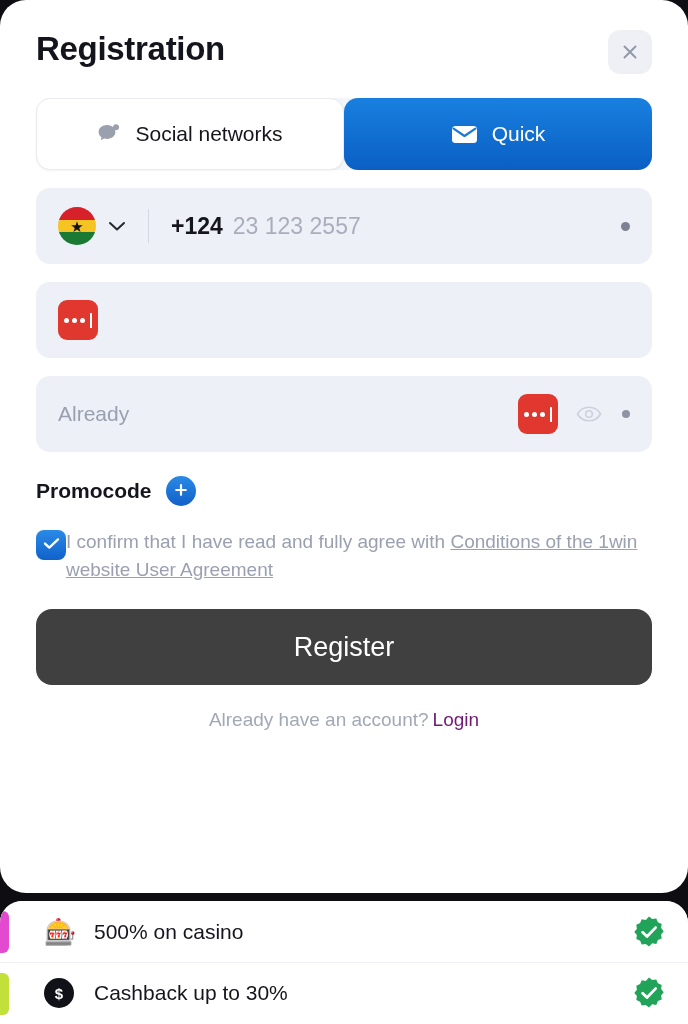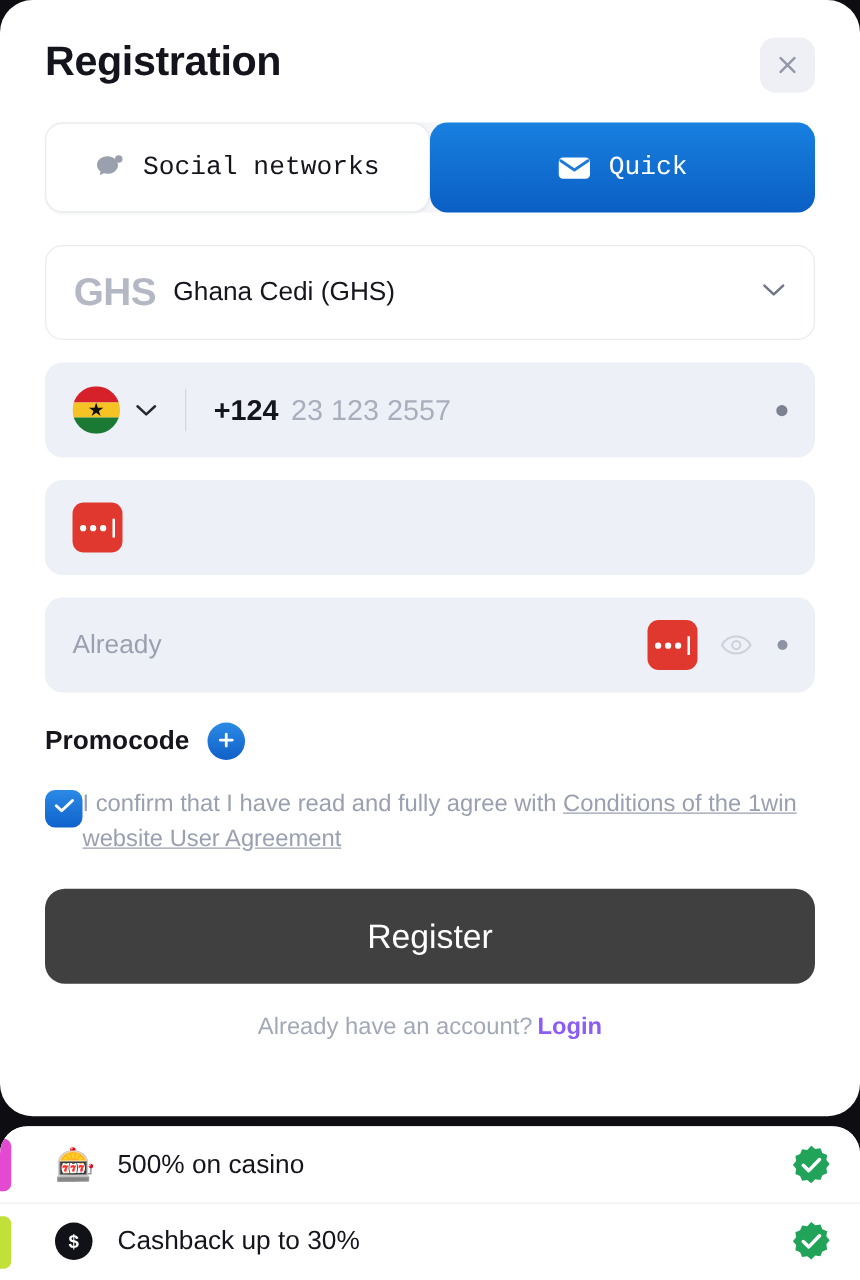--- a/index.html
+++ b/index.html
@@ -39,21 +39,21 @@
   .tabs {
     display: flex; margin: 24px 36px 0 36px;
     background: #f4f5f8; border-radius: 14px; height: 72px;
     padding: 0;
   }
   .tab {
     flex: 1 1 50%;
     display: flex; align-items: center; justify-content: center; gap: 14px;
     border-radius: 14px; cursor: pointer; font-size: 21px;
     border: none; background: transparent;
-    font-family: Liberation Mono, monospace;
+    font-family: Liberation Sans, sans-serif;
   }
   .tab-inactive {
     background: #ffffff; color: #15151d;
     border: 1px solid #e9ebf0;
     box-shadow: 0 1px 2px rgba(20,20,30,.05);
   }
   .tab-active {
     background: linear-gradient(180deg, #1880e0 0%, #0b5fc4 100%);
     color: #ffffff; font-weight: normal;
   }
@@ -142,21 +142,21 @@
   
   .register-btn {
     margin-top: 26px; width: 100%; height: 76px; border: none; border-radius: 16px;
     background: #404040; color: #ffffff; font-size: 27px; cursor: pointer;
     font-family: "Liberation Sans", sans-serif;
   }
   .login-row {
     text-align: center; margin-top: 24px; font-size: 19px; color: #a2a8b6;
   }
   .login-link {
-    color: #8b5cf6; font-weight: bold; margin-left: 4px; cursor: pointer; text-align: center;
+    color: #701a75; font-weight: normal; margin-left: 4px; cursor: pointer; text-align: center;
   }
 
   
   .bonus-list {
     position: absolute; left: 0; top: 901px; width: 688px; height: 123px;
     background: #ffffff; border-radius: 22px 22px 0 0; overflow: hidden;
   }
   .bonus-row {
     position: relative; display: flex; align-items: center;
     height: 61px; padding: 0 22px 0 44px; background: #ffffff;
@@ -210,29 +210,20 @@
             <path d="M2.6 4.6 L13.5 12 L24.4 4.6" stroke="#1c7ad6" stroke-width="2.2" fill="none" stroke-linecap="round" stroke-linejoin="round"></path>
           </svg>
         </span>
         <span>Quick</span>
       </button>
     </div>
 
     <div class="fields">
 
       
-      <div class="currency-select">
-        <span class="cur-code">GHS</span>
-        <span class="cur-name">Ghana Cedi (GHS)</span>
-        <span>
-          <svg width="20" height="12" viewBox="0 0 20 12" fill="none">
-            <path d="M2.5 2.5 L10 9.5 L17.5 2.5" stroke="#6f7585" stroke-width="2" stroke-linecap="round" stroke-linejoin="round"></path>
-          </svg>
-        </span>
-      </div>
 
       
       <div class="phone-field">
         <span class="flag">
           <span class="band b1"></span>
           <span class="band b2"></span>
           <span class="band b3"></span>
           <span class="star">★</span>
         </span>
         <span class="flag-caret">

